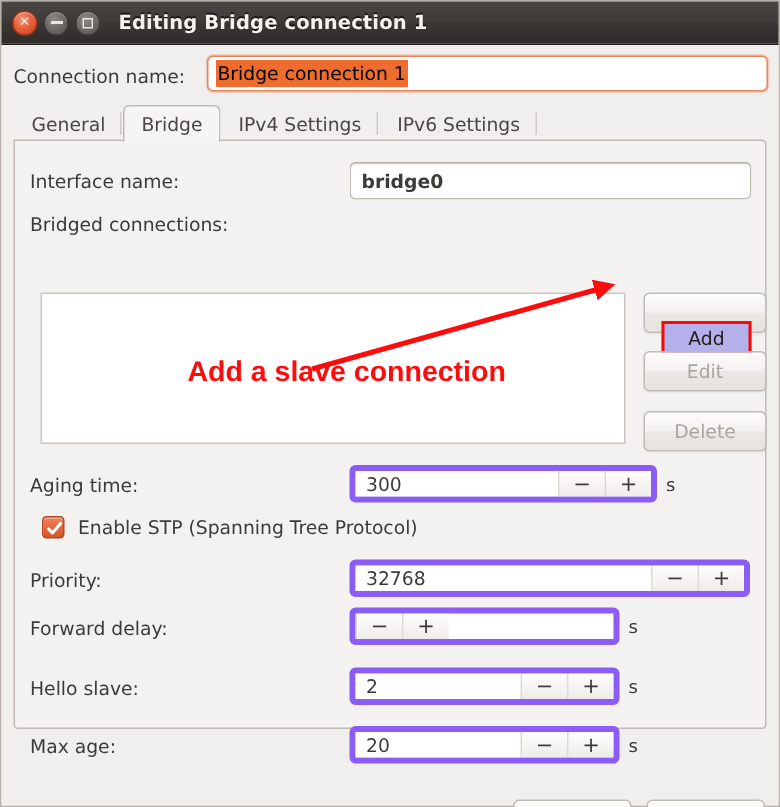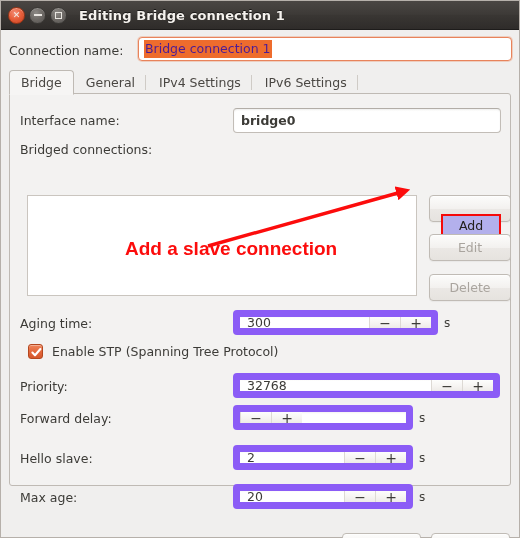--- a/index.html
+++ b/index.html
@@ -121,21 +121,21 @@
     border: 1px solid #e8835b;
     border-radius: 4px;
     box-shadow: 0 0 0 1px rgba(233,123,73,.28);
     box-sizing: border-box;
     display: flex;
     align-items: center;
     padding-left: 5px;
   }
   .conn-sel {
     background: #ee6c2d;
-    color: #4c1d95;
+    color: #000000;
     font-size: 12.5px;
     padding: 1px 1px 2px 1px;
     line-height: 15px;
   }
 
   
   .tabs {
     position: absolute;
     left: 8px;
     top: 39px;
@@ -263,21 +263,21 @@
     align-items: center;
     justify-content: center;
     font-size: 12.5px;
     color: #23201d;
   }
 
   
   .spin {
     position: absolute;
     height: 25px;
-    border: 7px solid #8b5cf6;
+    border: 4px solid #8b5cf6;
     border-radius: 4px;
     box-sizing: border-box;
     display: flex;
     align-items: stretch;
     background: #ffffff;
     overflow: hidden;
     box-shadow: inset 0 1px 2px rgba(0,0,0,.05);
   }
   .spin .val {
     flex: 1 1 auto;
@@ -386,25 +386,25 @@
   <div class="dialog-body">
 
     <div class="conn-row">
       <span class="conn-label">Connection name:</span>
       <div class="conn-input">
         <span class="conn-sel">Bridge connection 1</span>
       </div>
     </div>
 
     <div class="tabs">
+      <div class="tab sep">
+        <span>General</span>
+      </div>
       <div class="tab active">
         <span>Bridge</span>
-      </div>
-      <div class="tab sep">
-        <span>General</span>
       </div>
       <div class="tab sep">
         <span>IPv4 Settings</span>
       </div>
       <div class="tab sep">
         <span>IPv6 Settings</span>
       </div>
     </div>
 
     <div class="frame">

